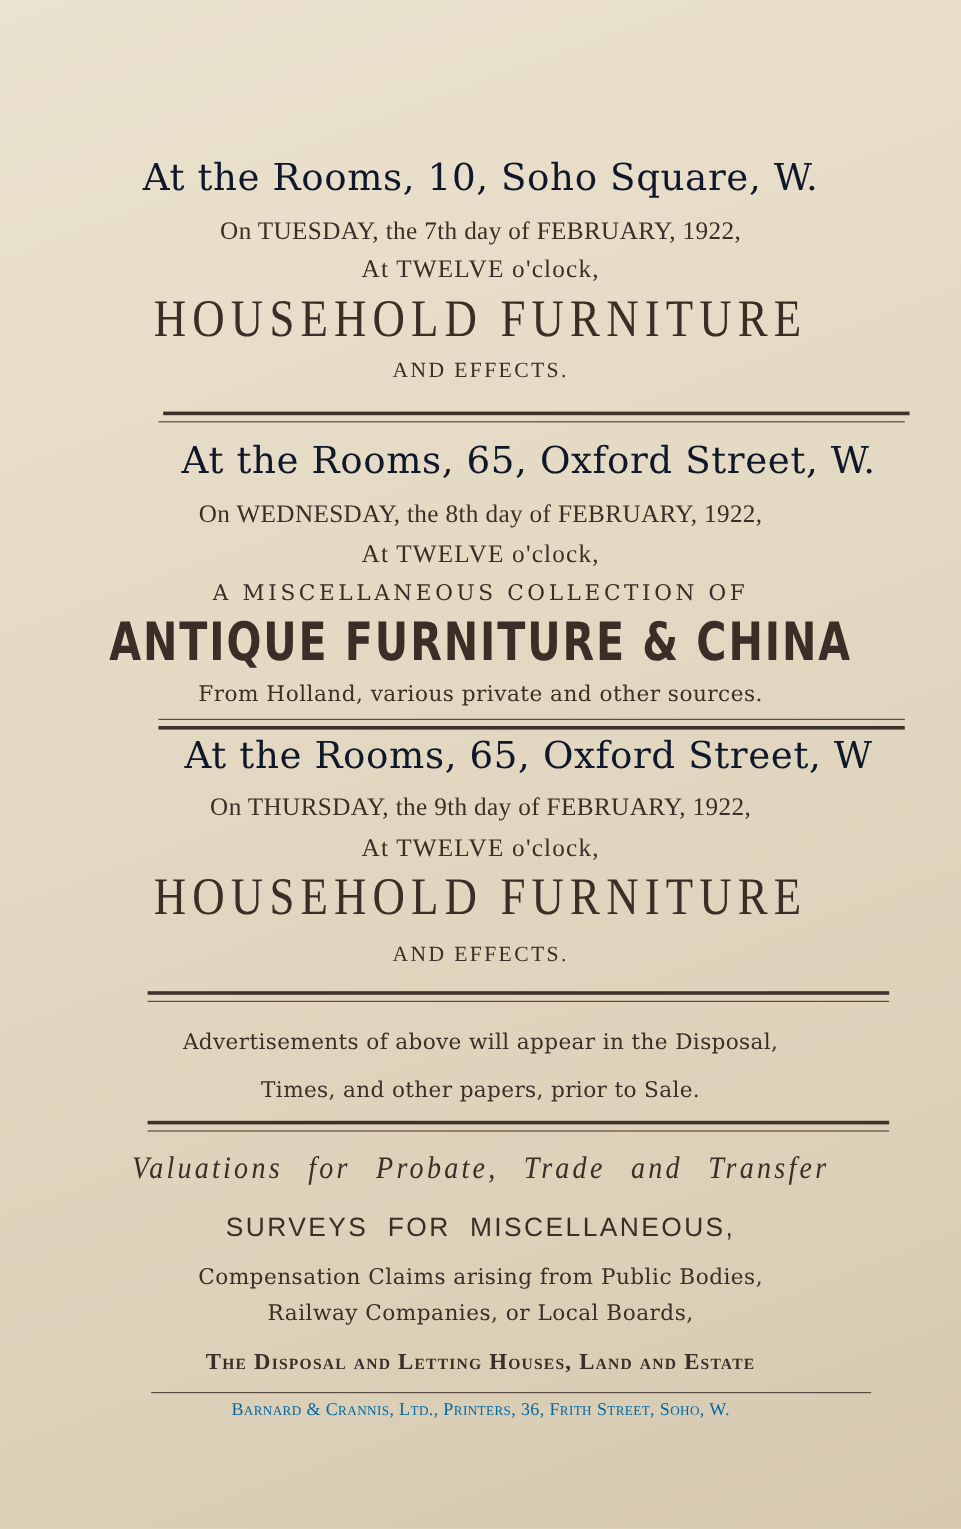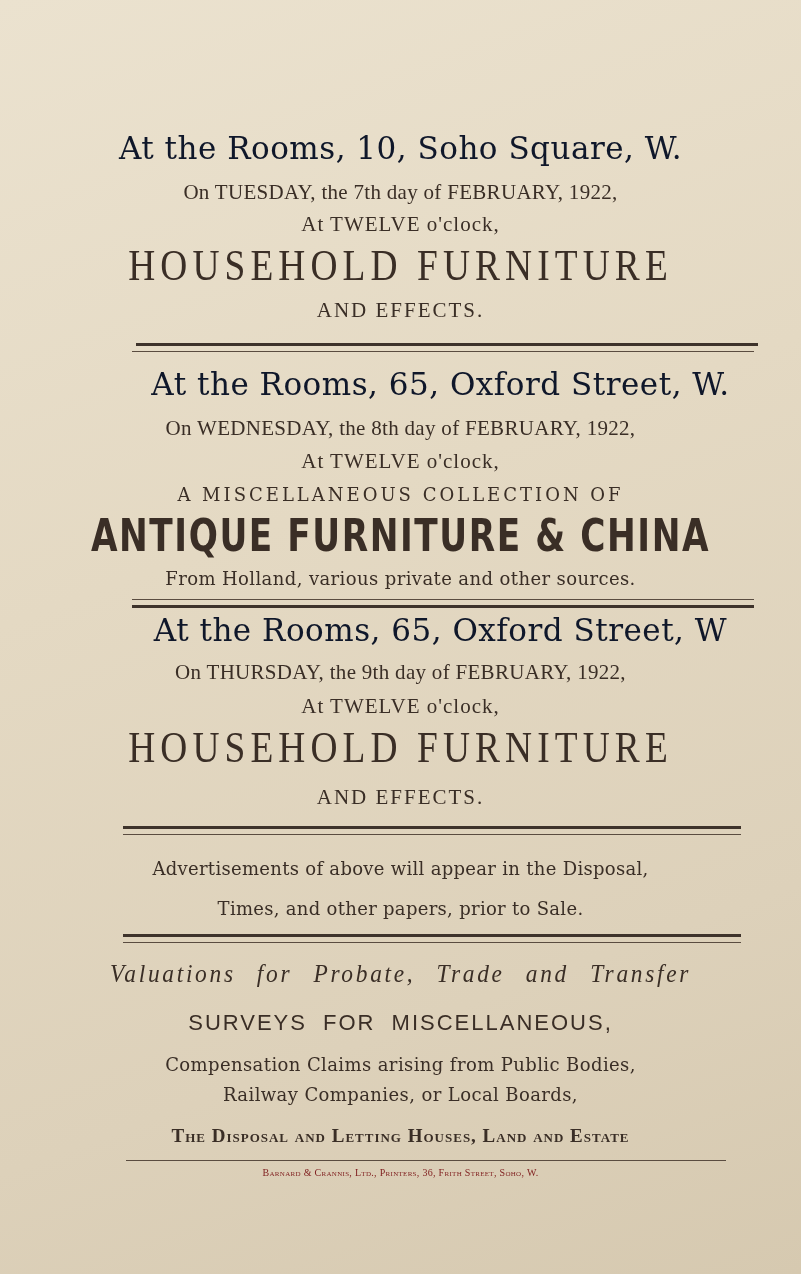--- a/index.html
+++ b/index.html
@@ -10,30 +10,30 @@
     color: #3a2e26;
     font-family: "DejaVu Serif", serif;
     position: relative;
   }
   .page { position: absolute; left: 0; top: 0; width: 801px; }
   .line { position: absolute; left: 0; width: 801px; text-align: center; white-space: nowrap; }
   .venue { font-family: "DejaVu Serif", serif; font-size: 31px; letter-spacing: 0.5px; color: #0f172a; }
   .date  { font-family: Liberation Serif, serif; font-size: 21px; letter-spacing: 0.3px; }
   .time  { font-family: "Liberation Serif", serif; font-size: 21px; letter-spacing: 1px; }
   .big-condensed { font-family: "Liberation Serif", serif; font-size: 44px; letter-spacing: 6px; transform: scaleX(0.85); font-weight: normal; }
-  .effects { font-family: "Liberation Serif", serif; font-size: 21px; letter-spacing: 2px; }
+  .effects { font-family: "Liberation Serif", serif; font-size: 18px; letter-spacing: 2px; }
   .misc { font-family: "DejaVu Serif", serif; font-size: 18px; letter-spacing: 3px; }
   .antique { font-family: "DejaVu Sans", sans-serif; font-weight: bold; font-size: 44px; letter-spacing: 2px; transform: scaleX(0.78); }
   .sources { font-family: "DejaVu Serif", serif; font-size: 18px; letter-spacing: 0.4px; }
   .adv { font-family: "DejaVu Serif", serif; font-size: 18px; letter-spacing: 0.3px; }
   .blackletter { font-family: "Liberation Serif", serif; font-style: italic; font-size: 26px; letter-spacing: 3px; word-spacing: 14px; transform: scaleX(0.9); }
   .surveys { font-family: "Liberation Sans", sans-serif; font-size: 22px; letter-spacing: 2px; word-spacing: 8px; }
   .comp { font-family: "DejaVu Serif", serif; font-size: 18px; letter-spacing: 0.4px; }
   .disposal { font-family: "Liberation Serif", serif; font-weight: bold; font-size: 19px; font-variant: small-caps; letter-spacing: 1px; }
-  .printer { font-family: "Liberation Serif", serif; font-size: 10px; font-variant: small-caps; letter-spacing: 0.3px; color: #7f1d1d; }
+  .printer { font-family: "Liberation Serif", serif; font-size: 15px; font-variant: small-caps; letter-spacing: 0.3px; color: #0369a1; }
   .rule-thick { position: absolute; height: 3px; background: #3e332b; }
   .rule-thin  { position: absolute; height: 1px; background: #5a4c40; }
 </style>
 </head>
 <body>
 
 <div class="page">
 
   <div class="line venue" style="top:130px;">At the Rooms, 10, Soho Square, W.</div>
   <div class="line date" style="top:180px;">On TUESDAY, the 7th day of FEBRUARY, 1922,</div>

